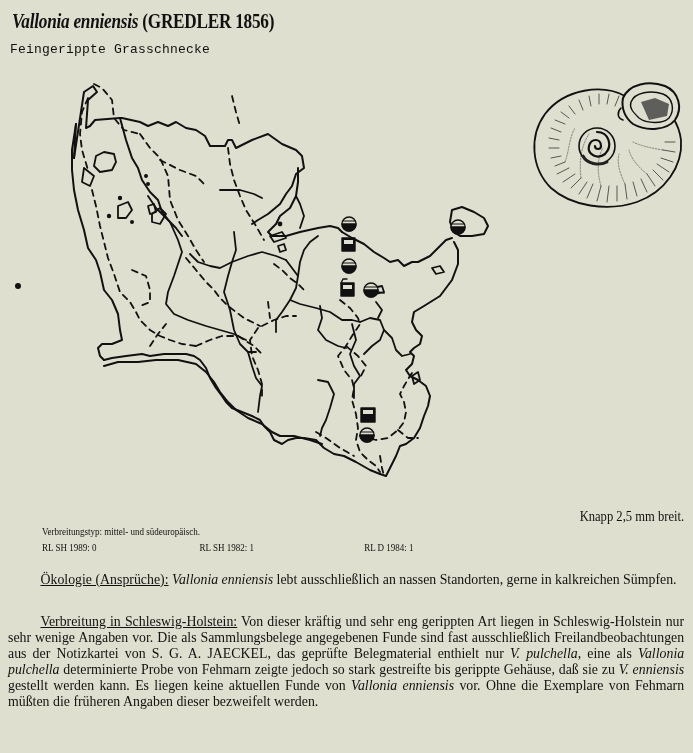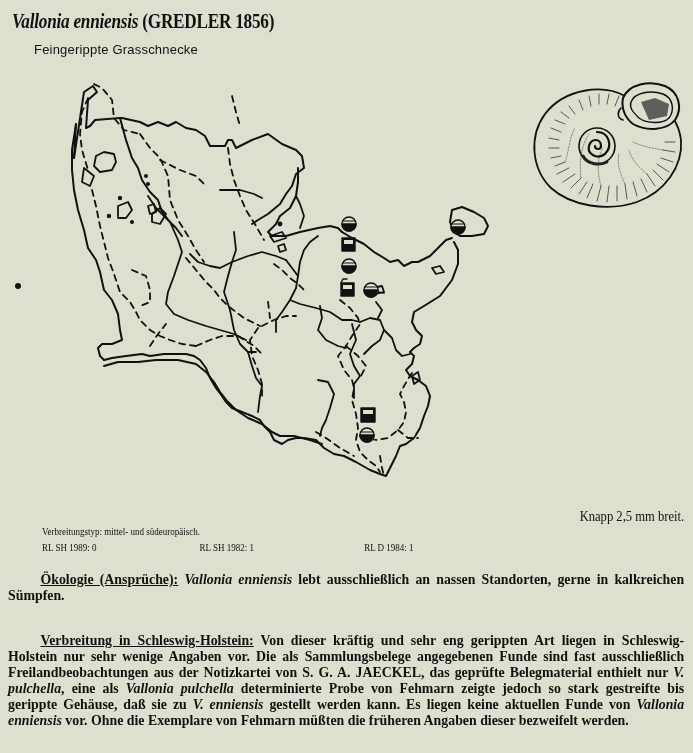--- a/index.html
+++ b/index.html
@@ -14,48 +14,47 @@
     position: absolute; left: 12px; top: 9px;
     font-family: "Liberation Serif", serif;
     font-size: 21px; font-weight: bold;
     letter-spacing: -0.3px;
     transform: scaleX(0.82); transform-origin: left top;
     white-space: nowrap;
   }
   .title .sci { font-style: italic; }
   .subtitle {
     position: absolute; left: 10px; top: 42px;
-    font-family: Liberation Sans, sans-serif;
-    font-size: 13px; letter-spacing: 0.2px; margin-left: 24px;
+    font-family: Liberation Mono, monospace;
+    font-size: 13px; letter-spacing: 0.2px;
   }
   .map-figure { position: absolute; left: 0; top: 60px; width: 520px; height: 440px; }
   .snail-figure { position: absolute; left: 525px; top: 62px; width: 168px; height: 160px; }
   .stray-dot { position: absolute; left: 15px; top: 283px; width: 6px; height: 6px; background:#111; border-radius: 50%; }
   .caption-size {
     position: absolute; right: 9px; top: 509px;
     font-size: 14px; transform: scaleX(0.9); transform-origin: right top; white-space: nowrap;
   }
   .meta { position: absolute; left: 42px; top: 524px; font-size: 10px; line-height: 16px; }
   .meta .line { white-space: nowrap; transform: scaleX(0.9); transform-origin: left top; }
   .rl-row { display: flex; white-space: nowrap; transform: scaleX(0.9); transform-origin: left top; }
   .rl-row span { display: inline-block; }
   .rl-row .rl1 { width: 175px; }
   .rl-row .rl2 { width: 183px; }
   .para {
     position: absolute; left: 8px; width: 676px;
     font-size: 14.5px; line-height: 16px;
     text-align: justify;
-    font-weight: bold;
   }
   .para .inner { transform: scaleX(0.955); transform-origin: left top; width: 708px; }
   .para .indent { display: inline-block; width: 34px; }
   .para .head { text-decoration: underline; }
   .para em { font-style: italic; }
   #para-okologie { top: 571px; }
-  #para-verbreitung { top: 632px; }
+  #para-verbreitung { top: 613px; }
 </style>
 </head>
 <body>
 
 <div class="title">
   <span class="sci">Vallonia enniensis</span>
   <span>(GREDLER 1856)</span>
 </div>
 <div class="subtitle">Feingerippte Grasschnecke</div>
 

